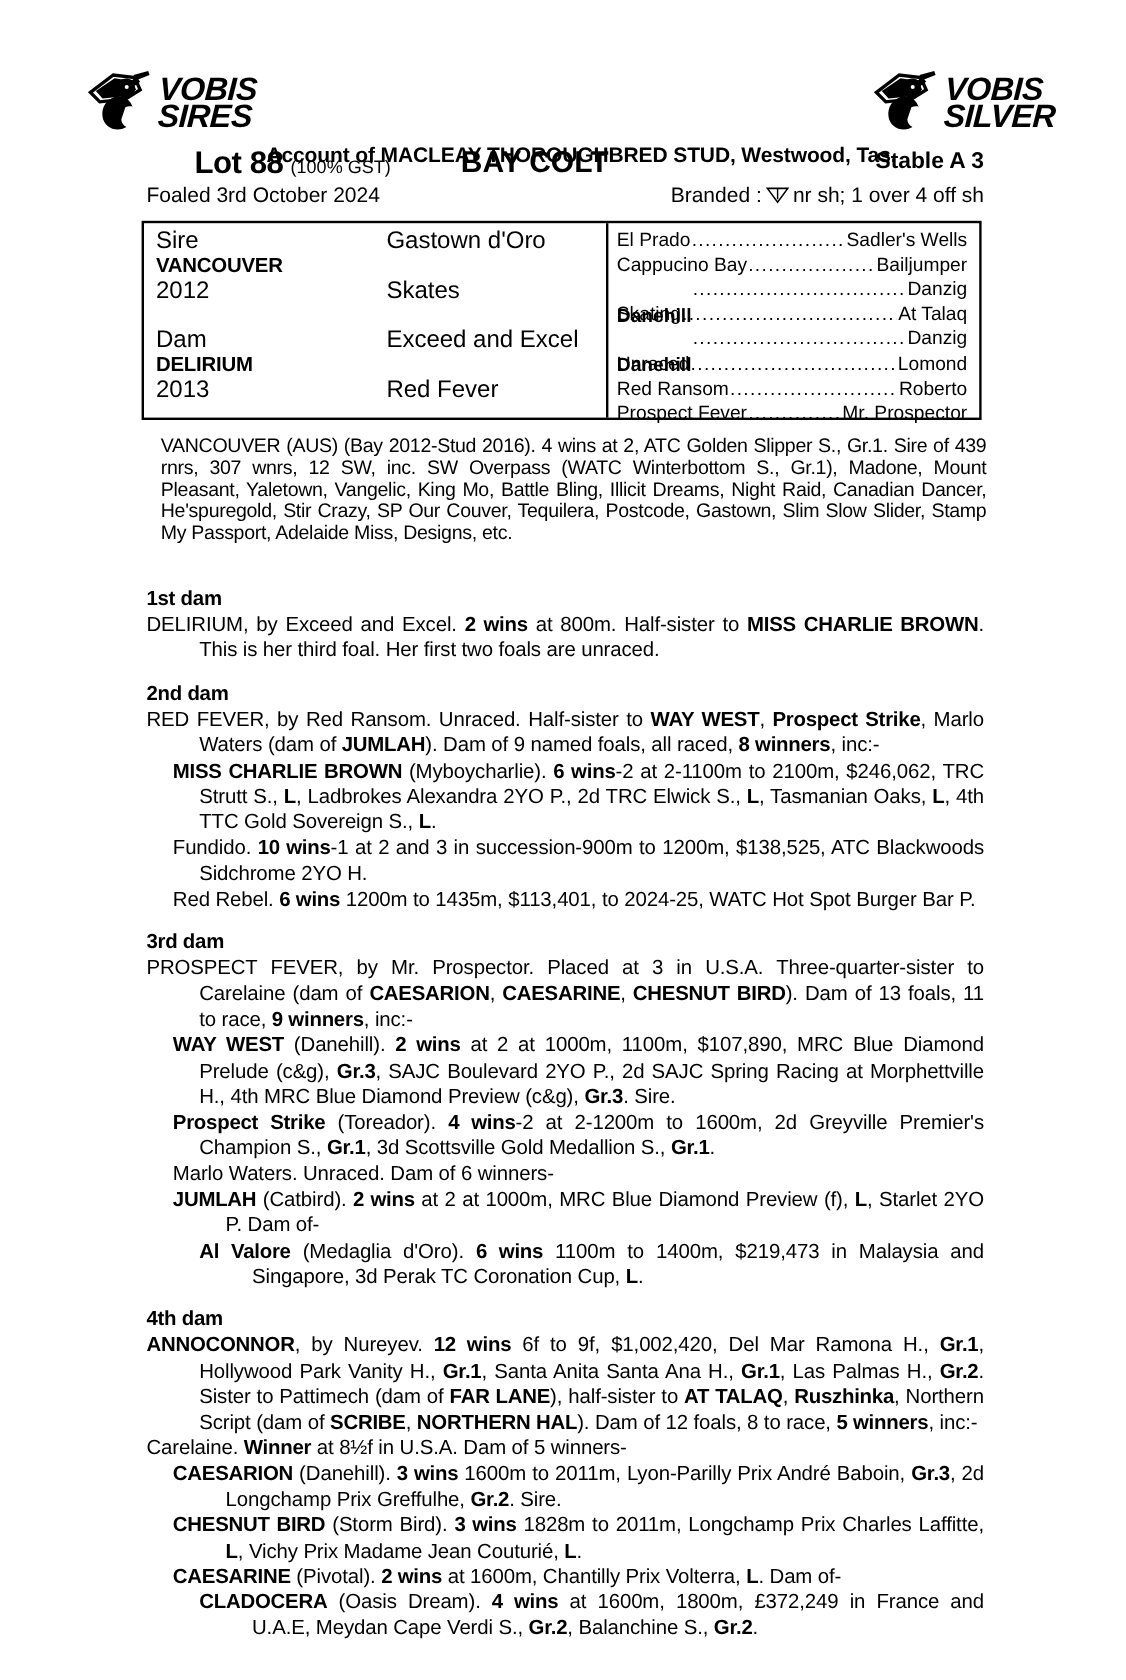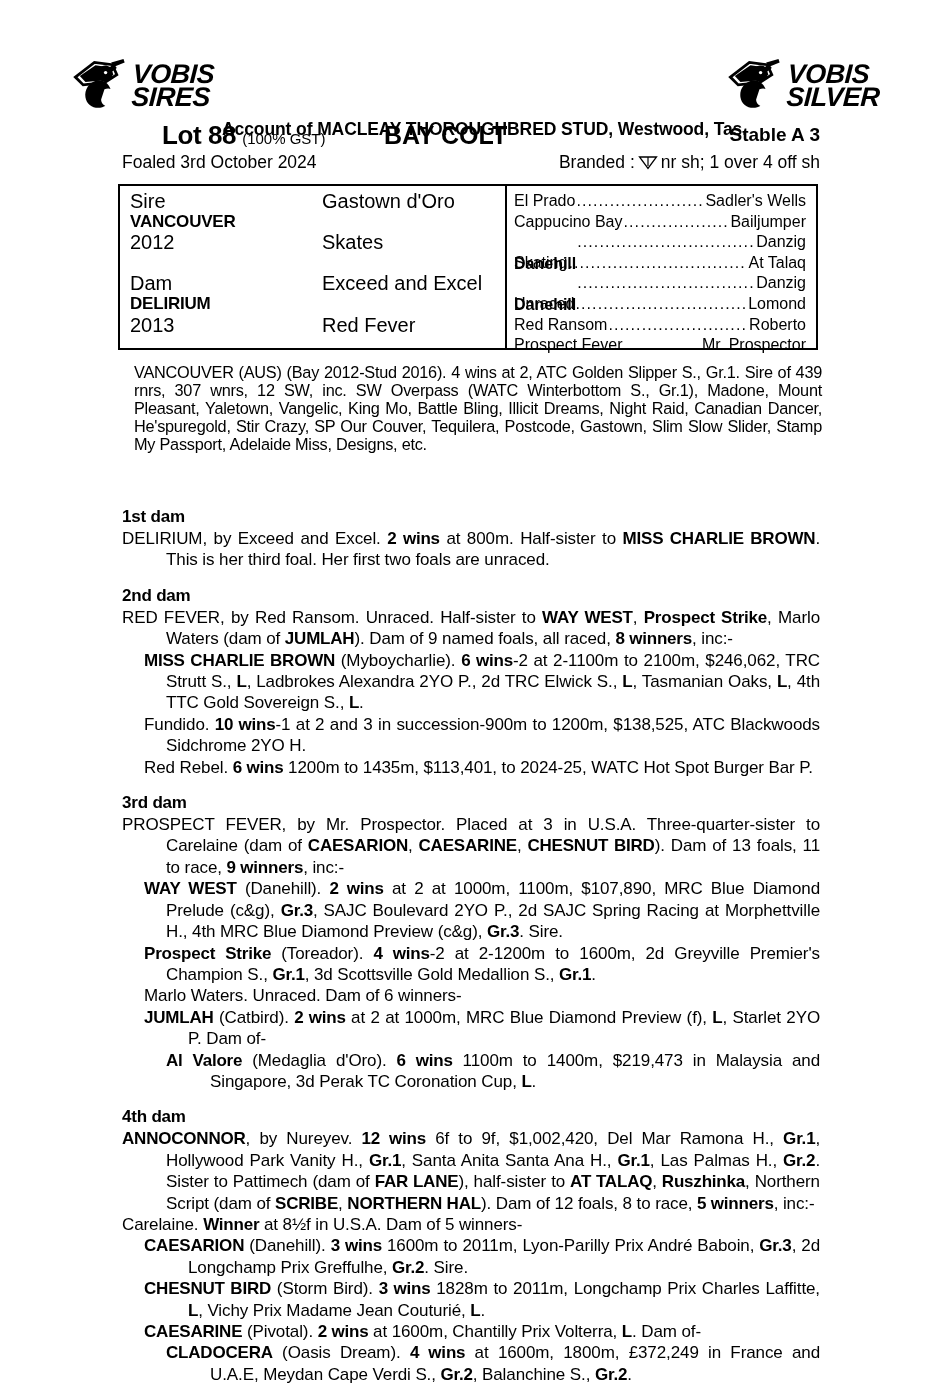--- a/index.html
+++ b/index.html
@@ -364,21 +364,21 @@
             <span class="nm">Prospect Fever</span>
             <span class="dots">................................................................................</span>
             <span class="sire2">Mr. Prospector</span>
           </div>
         </div>
     </div>
   </div>
 
   <div class="sire-summary">VANCOUVER (AUS) (Bay 2012-Stud 2016). 4 wins at 2, ATC Golden Slipper S., Gr.1. Sire of 439 rnrs, 307 wnrs, 12 SW, inc. SW Overpass (WATC Winterbottom S., Gr.1), Madone, Mount Pleasant, Yaletown, Vangelic, King Mo, Battle Bling, Illicit Dreams, Night Raid, Canadian Dancer, He'spuregold, Stir Crazy, SP Our Couver, Tequilera, Postcode, Gastown, Slim Slow Slider, Stamp My Passport, Adelaide Miss, Designs, etc.</div>
 
-  <div class="section" id="dam-sections" style="left:122px; top:488px; width:698px;margin-top:18px;">
+  <div class="section" id="dam-sections" style="left:122px; top:488px; width:698px;">
       <div class="sec-head" style="margin-top: 0px;">1st dam</div>
       <div class="para hang-1">DELIRIUM, by Exceed and Excel. <b>2 wins</b> at 800m. Half-sister to <b>MISS CHARLIE BROWN</b>. This is her third foal. Her first two foals are unraced.</div>
       <div class="sec-head" style="margin-top: 14px;">2nd dam</div>
       <div class="para hang-1">RED FEVER, by Red Ransom. Unraced. Half-sister to <b>WAY WEST</b>, <b>Prospect Strike</b>, Marlo Waters (dam of <b>JUMLAH</b>). Dam of 9 named foals, all raced, <b>8 winners</b>, inc:-</div>
       <div class="para hang-2"><b>MISS CHARLIE BROWN</b> (Myboycharlie). <b>6 wins</b>-2 at 2-1100m to 2100m, $246,062, TRC Strutt S., <b>L</b>, Ladbrokes Alexandra 2YO P., 2d TRC Elwick S., <b>L</b>, Tasmanian Oaks, <b>L</b>, 4th TTC Gold Sovereign S., <b>L</b>.</div>
       <div class="para hang-2">Fundido. <b>10 wins</b>-1 at 2 and 3 in succession-900m to 1200m, $138,525, ATC Blackwoods Sidchrome 2YO H.</div>
       <div class="para hang-2">Red Rebel. <b>6 wins</b> 1200m to 1435m, $113,401, to 2024-25, WATC Hot Spot Burger Bar P.</div>
       <div class="sec-head" style="margin-top: 14px;">3rd dam</div>
       <div class="para hang-1">PROSPECT FEVER, by Mr. Prospector. Placed at 3 in U.S.A. Three-quarter-sister to Carelaine (dam of <b>CAESARION</b>, <b>CAESARINE</b>, <b>CHESNUT BIRD</b>). Dam of 13 foals, 11 to race, <b>9 winners</b>, inc:-</div>
       <div class="para hang-2"><b>WAY WEST</b> (Danehill). <b>2 wins</b> at 2 at 1000m, 1100m, $107,890, MRC Blue Diamond Prelude (c&amp;g), <b>Gr.3</b>, SAJC Boulevard 2YO P., 2d SAJC Spring Racing at Morphettville H., 4th MRC Blue Diamond Preview (c&amp;g), <b>Gr.3</b>. Sire.</div>

